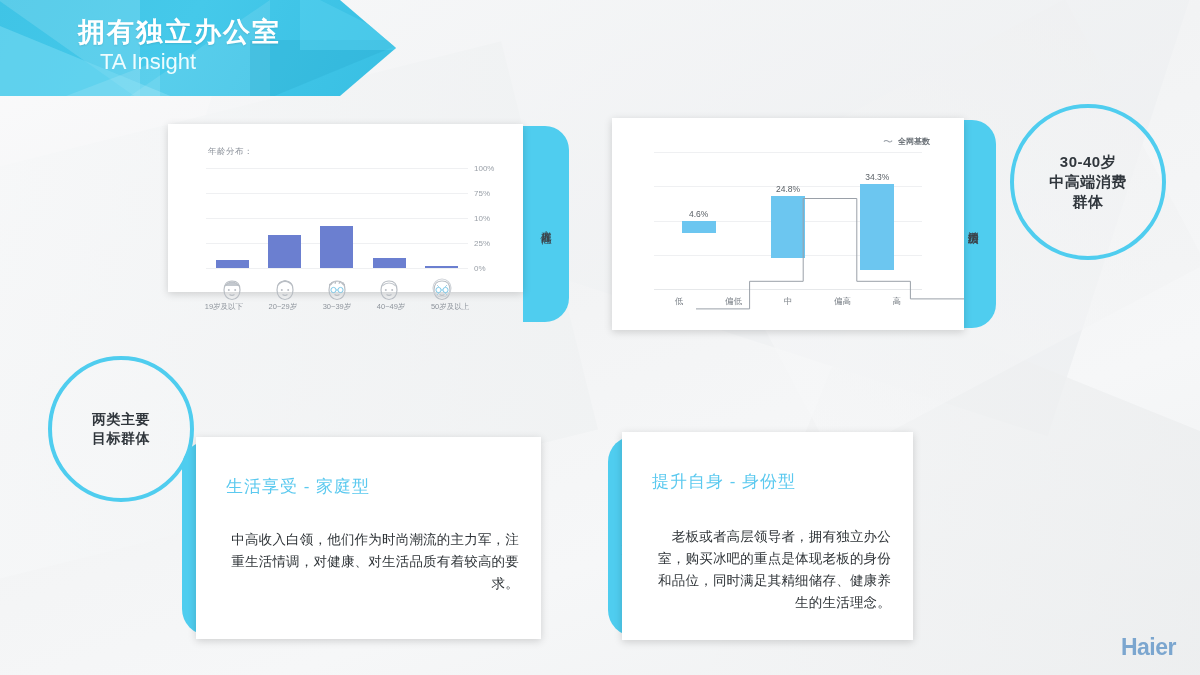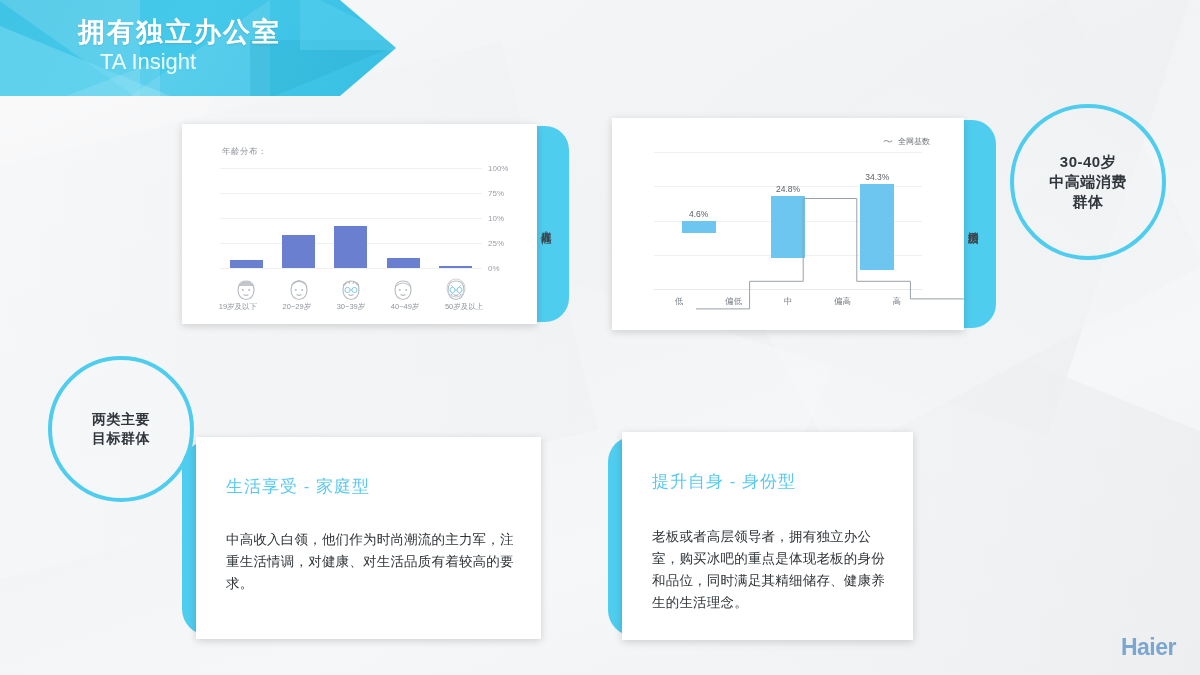--- a/index.html
+++ b/index.html
@@ -51,21 +51,21 @@
 
   
   .card{position:absolute;background:#fff;box-shadow:0 2px 8px rgba(0,0,0,.16);}
   .tab{position:absolute;background:#4fcdef;}
   .tab-label{position:absolute;left:0;right:0;top:0;bottom:0;
      display:flex;align-items:center;justify-content:center;
      writing-mode:vertical-rl;text-orientation:upright;
      font-size:11px;color:#3b4148;letter-spacing:1px;line-height:1.15;}
 
   
-  #card1{left:182px;top:124px;width:355px;height:200px;}
+  #card1{left:168px;top:124px;width:355px;height:168px;}
   #tab1{left:523px;top:126px;width:46px;height:196px;
      border-top-right-radius:24px;border-bottom-right-radius:24px;}
   
   #card2{left:612px;top:118px;width:352px;height:212px;}
   #tab2{left:950px;top:120px;width:46px;height:208px;
      border-top-right-radius:24px;border-bottom-right-radius:24px;}
   
   #card3{left:196px;top:437px;width:345px;height:202px;}
   #tab3{left:182px;top:441px;width:38px;height:194px;
      border-top-left-radius:26px;border-bottom-left-radius:26px;}
@@ -87,21 +87,21 @@
   .c1-faces{position:absolute;left:38px;top:150px;width:262px;height:30px;
      display:flex;justify-content:space-around;align-items:flex-end;}
   .face{width:26px;height:28px;}
   .c1-xlabels{position:absolute;left:24px;top:178px;width:290px;
      display:flex;justify-content:space-around;}
   .c1-xlabels span{font-size:7.5px;color:#8e949c;white-space:nowrap;text-align:center;}
 
   
   .c2-legend{position:absolute;right:34px;top:18px;display:flex;align-items:center;gap:5px;}
   .c2-legend .lsym{font-size:10px;color:#9aa0a8;line-height:1;}
-  .c2-legend .ltxt{font-size:8px;color:#6d7379;}
+  .c2-legend .ltxt{font-size:8px;color:#6d7379;font-weight:bold;}
   .c2-plot{position:absolute;left:42px;top:34px;width:268px;height:138px;}
   .c2-bars{position:absolute;left:0;right:0;bottom:0;height:138px;
      display:flex;align-items:flex-end;justify-content:space-around;}
   .c2-barwrap{width:44px;display:flex;flex-direction:column;justify-content:center;
      align-items:center;height:100%;position:relative;}
   .c2-bar{width:34px;background:#6cc6f0;}
   .c2-val{font-size:8.5px;color:#5a6066;margin-bottom:2px;white-space:nowrap;}
   .c2-axis{position:absolute;left:0;right:0;bottom:0;height:1px;background:#e6e8ea;}
   .c2-xlabels{position:absolute;left:42px;top:178px;width:268px;
      display:flex;justify-content:space-around;}
@@ -113,21 +113,21 @@
      display:flex;align-items:center;justify-content:center;text-align:center;
      background:rgba(255,255,255,.12);}
   #ring-right{left:1010px;top:104px;width:148px;height:148px;}
   #ring-left{left:48px;top:356px;width:138px;height:138px;}
   .ring-text{font-size:15px;font-weight:bold;color:#30363c;line-height:1.35;letter-spacing:.5px;}
   #ring-left .ring-text{font-size:14px;}
 
   
   .ct-title{position:absolute;left:30px;top:38px;font-size:17px;color:#5bc9ef;letter-spacing:1px;}
   .ct-body{position:absolute;left:30px;right:22px;top:92px;font-size:13.5px;
-     color:#2f3438;line-height:1.62;letter-spacing:.2px;}
+     color:#2f3438;line-height:1.62;letter-spacing:.2px;text-align:right;}
   #card4 .ct-body{top:94px;}
 
   
   #logo{position:absolute;right:24px;bottom:14px;font-size:23px;font-weight:bold;
      color:#7ba6cf;letter-spacing:-.5px;}
 </style>
 </head>
 <body>
 
 <div id="slide">

